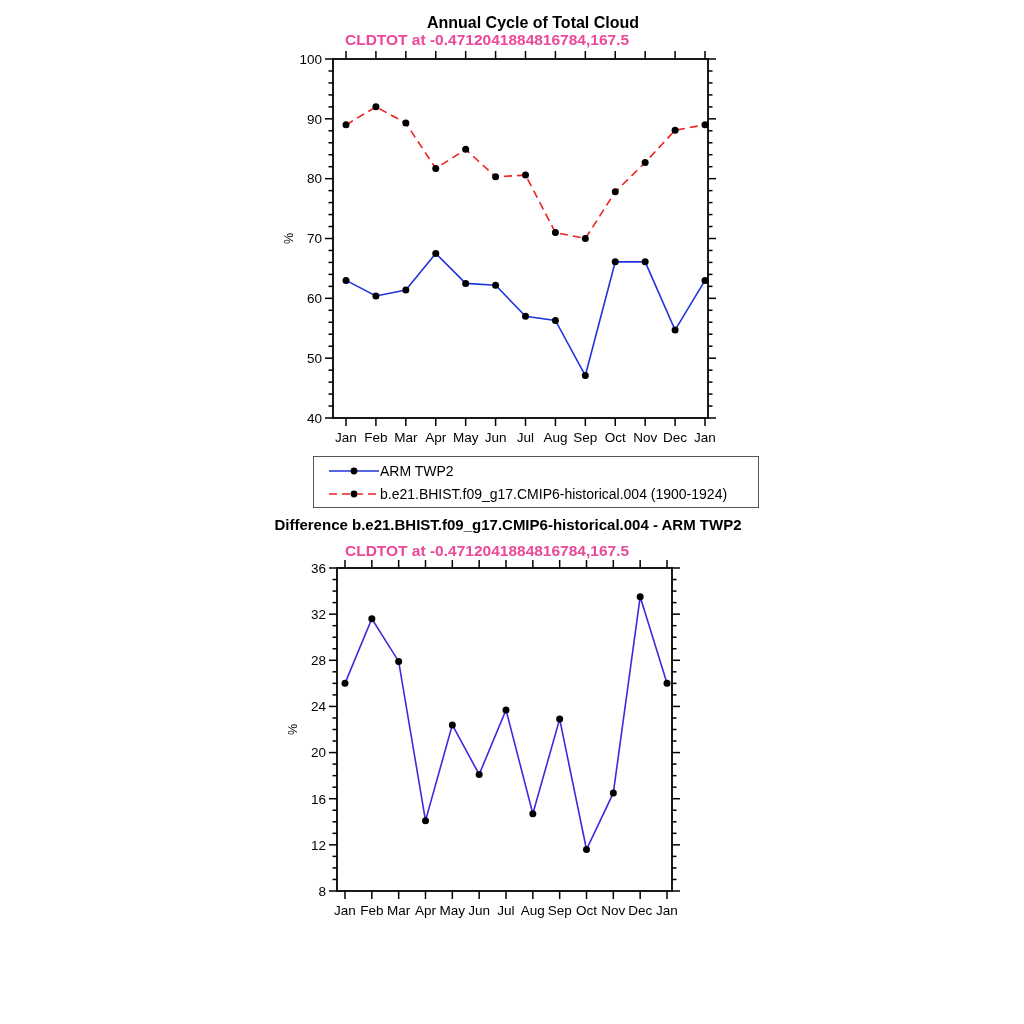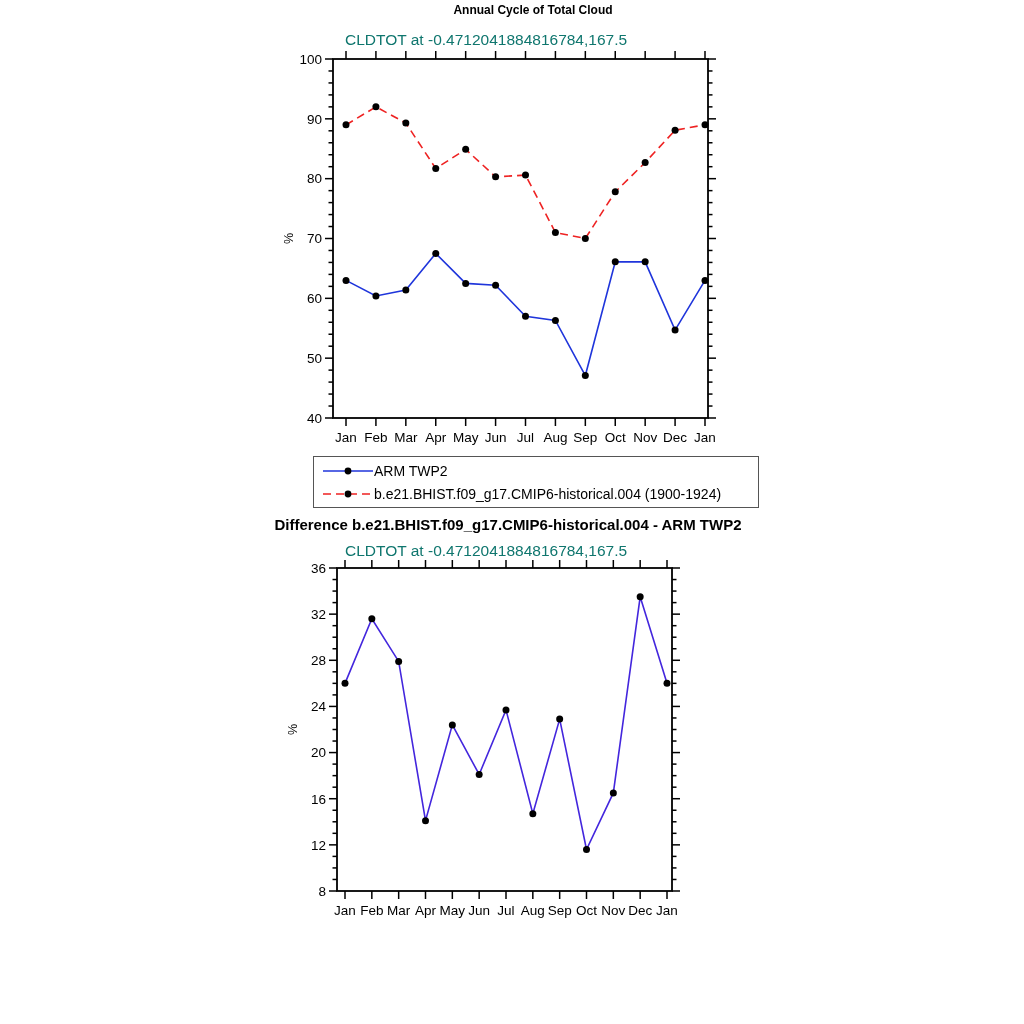--- a/index.html
+++ b/index.html
@@ -1,26 +1,26 @@
 <!DOCTYPE html>
 <html><head>
 <meta charset="utf-8">
 <style>
   *{margin:0;padding:0;box-sizing:border-box}
   html,body{background:#ffffff}
   body{width:1024px;height:1024px;position:relative;overflow:hidden;
        font-family:"Liberation Sans",sans-serif;color:#000}
   .abs{position:absolute}
   .chart-title{font-weight:bold;text-align:center;white-space:nowrap;color:#000}
-  .chart-subtitle{font-weight:normal;white-space:nowrap;color:#0f766e}
-  #top-title{top:3px;left:283px;width:500px;font-size:12px}
+  .chart-subtitle{font-weight:bold;white-space:nowrap;color:#ec4899}
+  #top-title{top:14px;left:283px;width:500px;font-size:16px}
   #top-subtitle{top:31px;left:345px;font-size:15.5px}
   #svg1{left:260px;top:50px}
   #legend-box{left:313px;top:456px;width:446px;border:1px solid #555;
-              background:#fff;padding:2px 8px}
+              background:#fff;padding:2px 14px}
   .legend-row{display:flex;align-items:center;height:23px}
   .legend-label{font-size:14px;white-space:nowrap;color:#000}
   .legend-sample{flex:0 0 auto;display:block}
   #bottom-title{top:516px;left:233px;width:550px;font-size:15px}
   #bottom-subtitle{top:542px;left:345px;font-size:15.5px}
   #svg2{left:260px;top:560px}
   svg text{font-family:"Liberation Sans",sans-serif;fill:#000}
 </style>
 </head>
 <body>

